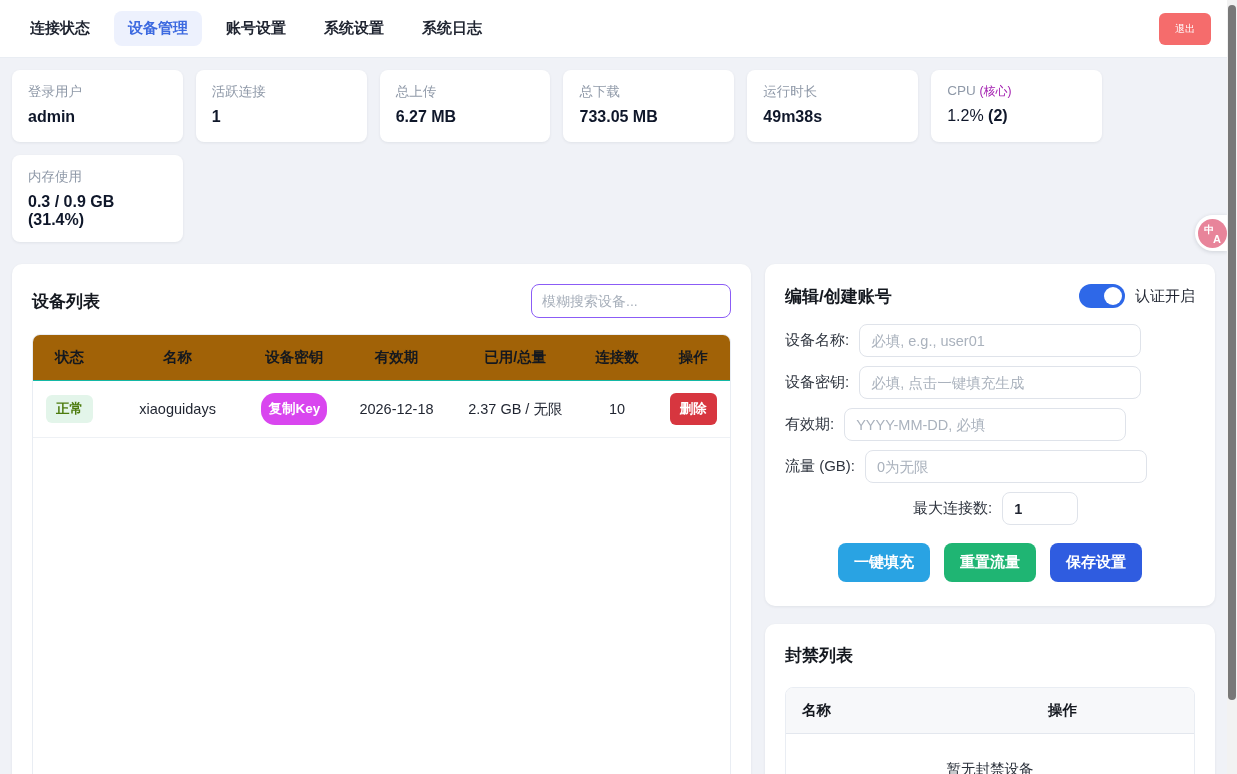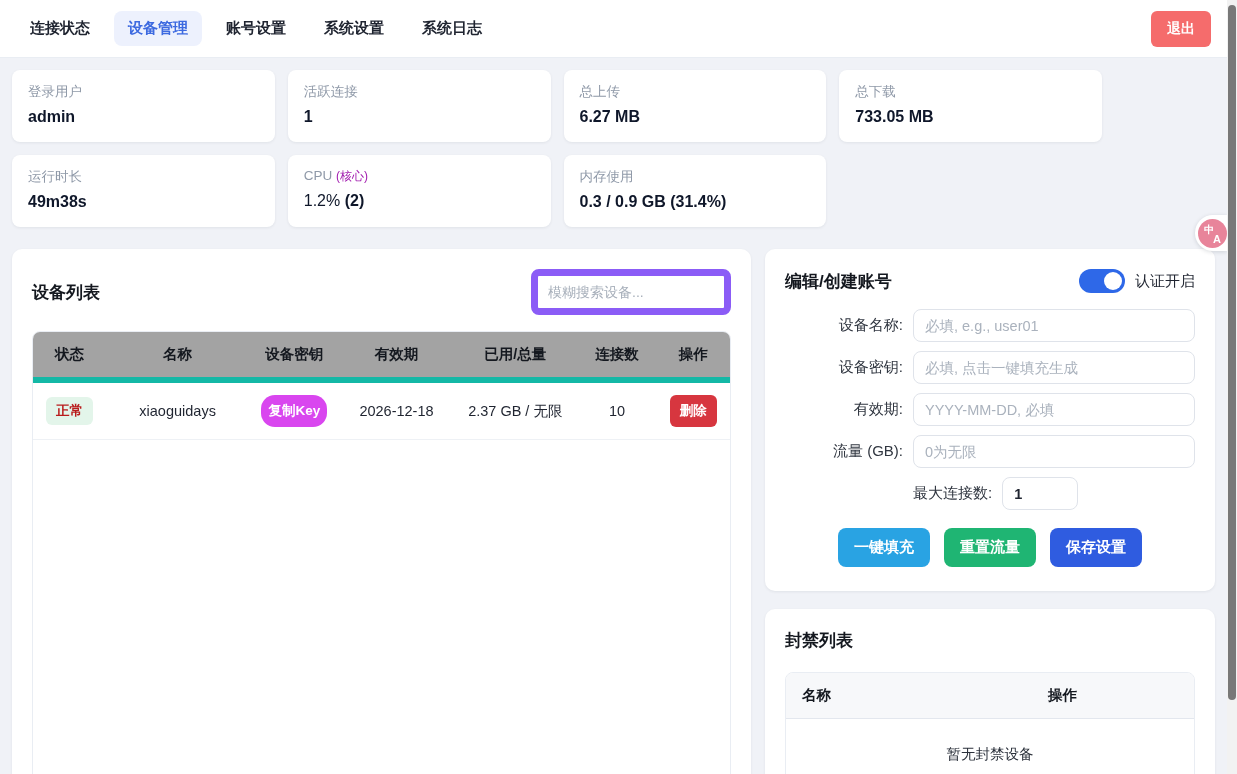--- a/index.html
+++ b/index.html
@@ -15,28 +15,28 @@
     display:flex; align-items:center; padding:0 16px; width:1227px;
   }
   .nav-tabs { display:flex; align-items:center; gap:10px; }
   .nav-tab {
     font-size:15px; font-weight:700; color:#1f2430; padding:8px 14px;
     border-radius:8px; cursor:pointer; white-space:nowrap;
   }
   .nav-tab.active { color:#3d6ae0; background:#edf1fd; }
   .topbar-spacer { flex:1; }
   .logout-btn {
-    background:#f56c6c; color:#ffffff; font-weight:700; font-size:14px;
+    background:#f56c6c; color:#ffffff; font-weight:400; font-size:10px;
     border:none; border-radius:6px; padding:9px 16px; cursor:pointer;
   }
 
   
   .stats-wrap {
     width:1114px; padding:12px 12px 0 12px;
-    display:grid; grid-template-columns:repeat(4,1fr); gap:13px;
+    display:grid; grid-template-columns:repeat(6,1fr); gap:13px;
   }
   .stat-card {
     background:#ffffff; border-radius:8px; padding:13px 16px;
     box-shadow:0 1px 3px rgba(16,24,40,.07); min-height:72px;
   }
   .stat-label { font-size:13.5px; color:#8f99a8; margin-bottom:7px; }
   .stat-label .label-suffix { font-size:12px; color:#a21caf; }
   .stat-value { font-size:16px; font-weight:700; color:#0f172a; }
   .stat-value .value-prefix { font-weight:400; }
   .stat-value .value-suffix { font-weight:700; }
@@ -48,43 +48,43 @@
     box-shadow:0 1px 3px rgba(16,24,40,.07);
   }
   .panel-left { flex:1; padding:20px; height:620px; }
   .col-right { width:450px; display:flex; flex-direction:column; gap:18px; }
 
   .panel-title { font-size:17px; font-weight:700; color:#14181f; }
 
   .list-header { display:flex; align-items:center; justify-content:space-between; }
   .search-input {
     width:200px; padding:8px 10px; font-size:14px;
-    border:7px solid #8b5cf6; border-radius:8px; outline:none; color:#1f2430;
+    border:1px solid #8b5cf6; border-radius:8px; outline:none; color:#1f2430;
     font-family:inherit;
   }
   .search-input::placeholder { color:#a8b0bb; }
 
   
   .table-box {
     margin-top:16px; border:1px solid #e9edf3; border-radius:8px;
     overflow:hidden; height:540px; background:#ffffff;
   }
   .t-row {
     display:grid;
     grid-template-columns:10.5% 20.5% 13% 16.3% 17.8% 11.4% 10.5%;
     align-items:center;
   }
   .t-head {
-    background:#a3a3a3; border-bottom:6px solid #14b8a6;
+    background:#a16207; border-bottom:1px solid #14b8a6;
   }
   .t-head .t-cell { font-weight:700; font-size:14.5px; padding:13px 4px; color:#14181f; }
   .t-cell { text-align:center; font-size:14.5px; color:#1f2430; padding:12px 4px; }
   .t-body-row { border-bottom:1px solid #eef1f5; }
   .status-badge {
-    display:inline-block; background:#e3f5ea; color:#b91c1c;
+    display:inline-block; background:#e3f5ea; color:#4d7c0f;
     font-size:13.5px; font-weight:700; padding:5px 10px; border-radius:6px;
   }
   .copykey-btn {
     background:#d946ef; color:#fff; border:none; border-radius:14px;
     font-size:13.5px; font-weight:700; padding:7px 7px; cursor:pointer;
     font-family:inherit;
   }
   .delete-btn {
     background:#d7363f; color:#fff; border:none; border-radius:6px;
     font-size:13.5px; font-weight:700; padding:7px 10px; cursor:pointer;
@@ -98,21 +98,21 @@
   .toggle {
     width:46px; height:24px; border-radius:12px; background:#2e68e8;
     position:relative; cursor:pointer;
   }
   .toggle-knob {
     position:absolute; top:3px; right:3px; width:18px; height:18px;
     border-radius:50%; background:#ffffff;
   }
   .toggle-label { font-size:15px; color:#1f2430; }
 
-  .form-row { display:flex; align-items:center; justify-content:flex-end; margin-bottom:9px; }
+  .form-row { display:flex; align-items:center; margin-bottom:9px; }
   .form-label { font-size:15px; color:#303640; margin-right:10px; white-space:nowrap; }
   .form-input {
     width:282px; height:33px; border:1px solid #dfe3ea; border-radius:8px;
     padding:0 11px; font-size:14.5px; outline:none; color:#1f2430; font-family:inherit;
   }
   .form-input::placeholder { color:#aab2bd; }
   .form-input.small { width:76px; font-weight:700; }
 
   .editor-buttons { display:flex; justify-content:center; gap:14px; margin-top:18px; margin-bottom:4px; }
   .action-btn {

